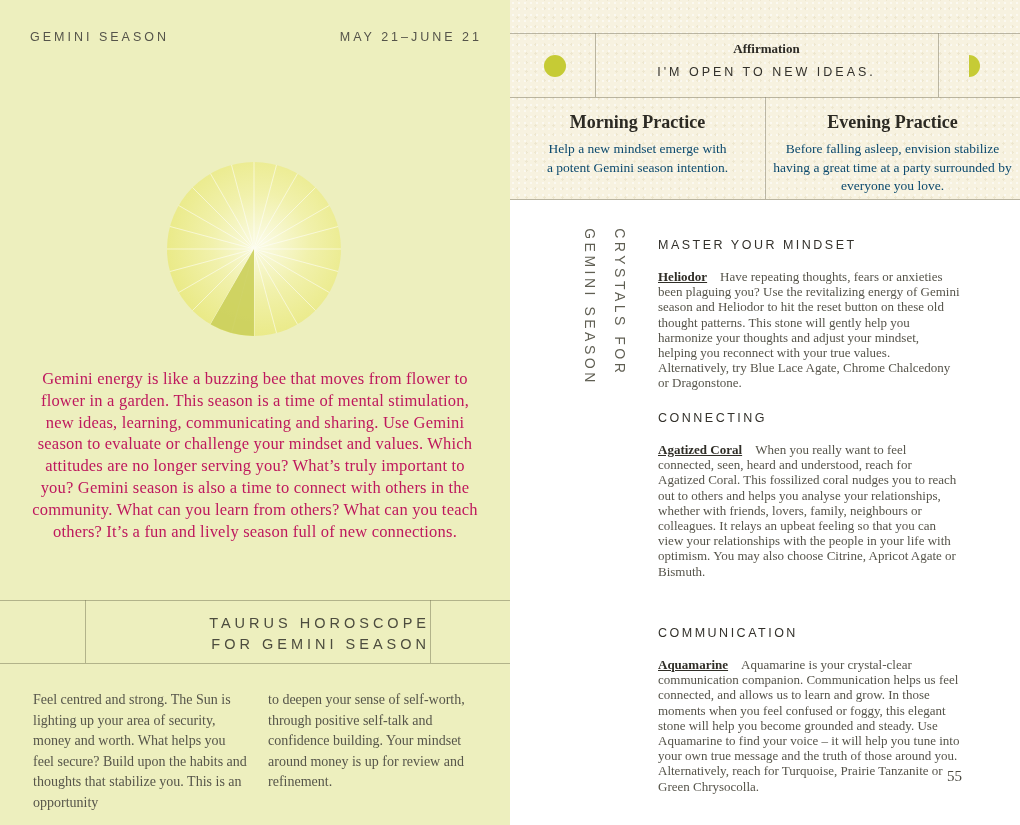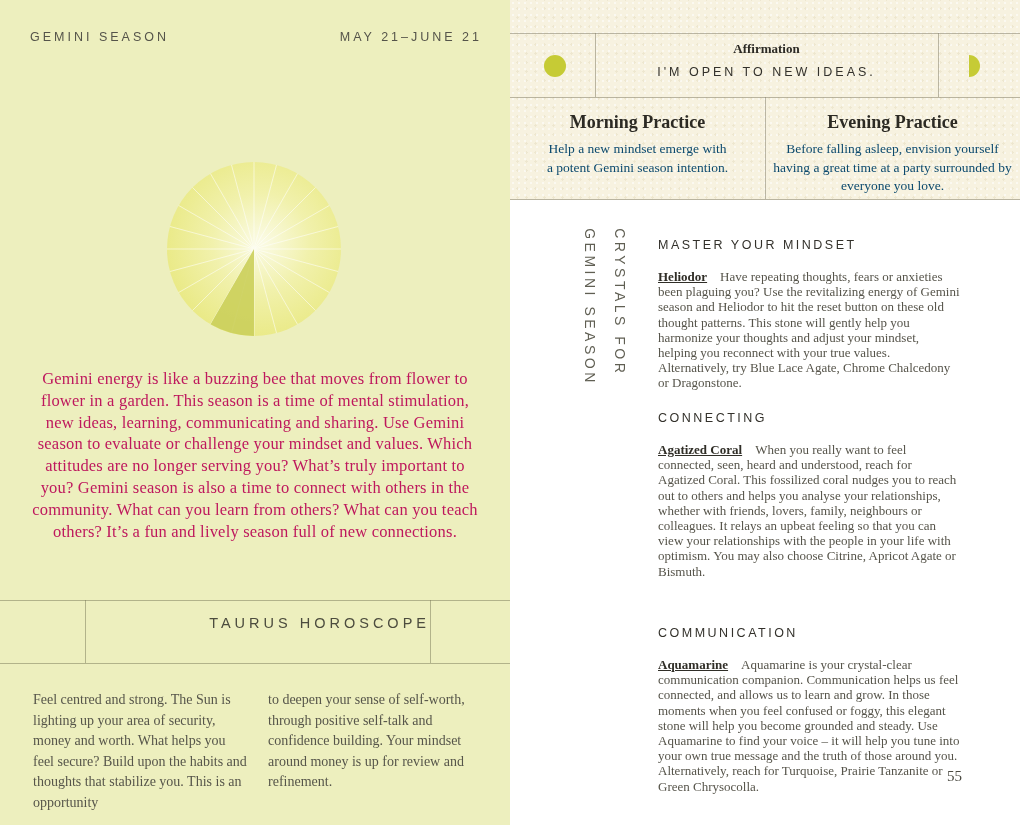--- a/index.html
+++ b/index.html
@@ -133,20 +133,21 @@
     </svg>
 
     <div class="lp-intro">Gemini energy is like a buzzing bee that moves from flower to flower in a garden. This season is a time of mental stimulation, new ideas, learning, communicating and sharing. Use Gemini season to evaluate or challenge your mindset and values. Which attitudes are no longer serving you? What’s truly important to you? Gemini season is also a time to connect with others in the community. What can you learn from others? What can you teach others? It’s a fun and lively season full of new connections.</div>
 
     <div class="rule lp-rule-top"></div>
     <div class="rule lp-rule-bottom"></div>
     <div class="rule lp-vrule-l"></div>
     <div class="rule lp-vrule-r"></div>
     <div class="lp-banner">
       <div>TAURUS HOROSCOPE</div>
+      <div>FOR GEMINI SEASON</div>
     </div>
 
     <div class="lp-cols">
       <div class="lp-col">Feel centred and strong. The Sun is lighting up your area of security, money and worth. What helps you feel secure? Build upon the habits and thoughts that stabilize you. This is an opportunity</div>
       <div class="lp-col">to deepen your sense of self-worth, through positive self-talk and confidence building. Your mindset around money is up for review and refinement.</div>
     </div>
   </div>
 
   <div class="page page-right">
     <div class="rp-band"></div>
@@ -164,21 +165,21 @@
       <div class="label">Affirmation</div>
       <div class="text">I'M OPEN TO NEW IDEAS.</div>
     </div>
 
     <div class="practice practice-morning">
       <div class="heading">Morning Practice</div>
       <div class="body">Help a new mindset emerge with a potent Gemini season intention.</div>
     </div>
     <div class="practice practice-evening">
       <div class="heading">Evening Practice</div>
-      <div class="body">Before falling asleep, envision yourself having a great time at a party surrounded by everyone you love.</div>
+      <div class="body">Before falling asleep, envision stabilize having a great time at a party surrounded by everyone you love.</div>
     </div>
 
     <div class="rp-sidebar">
       <div>CRYSTALS FOR</div>
       <div>GEMINI SEASON</div>
     </div>
 
     <div class="rp-section rp-sec-1">
       <h3>MASTER YOUR MINDSET</h3>
       <p><span class="crystal">Heliodor</span><span class="gap"></span><span>Have repeating thoughts, fears or anxieties been plaguing you? Use the revitalizing energy of Gemini season and Heliodor to hit the reset button on these old thought patterns. This stone will gently help you harmonize your thoughts and adjust your mindset, helping you reconnect with your true values. Alternatively, try Blue Lace Agate, Chrome Chalcedony or Dragonstone.</span></p>

